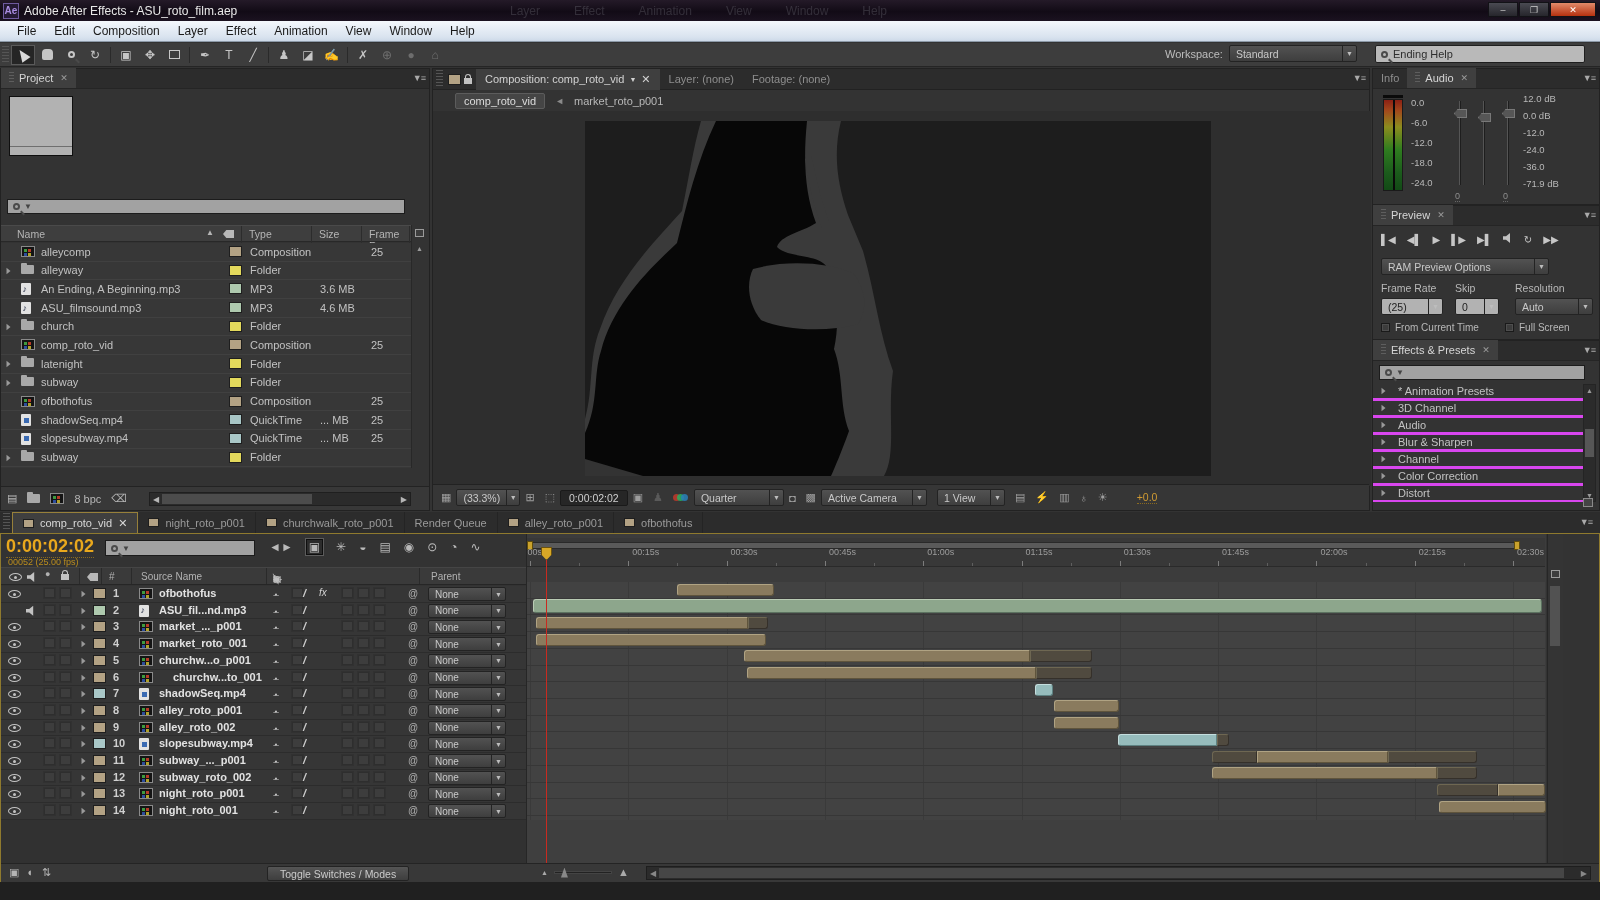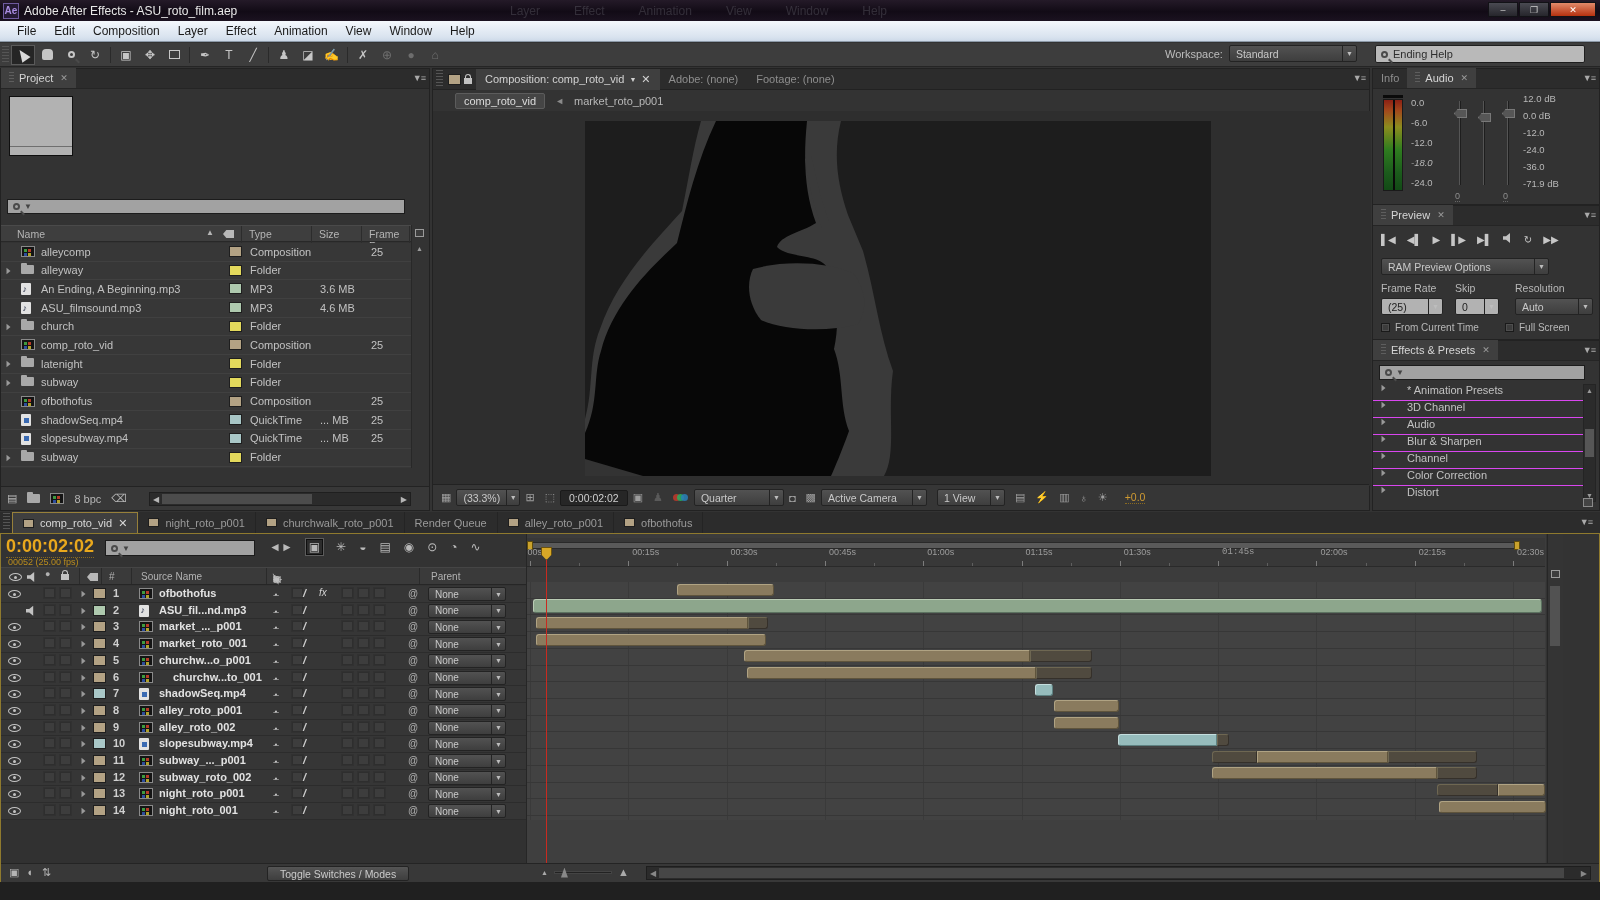--- a/index.html
+++ b/index.html
@@ -122,21 +122,21 @@
   .crumb-chip { background:#454545; border:1px solid #5c5c5c; border-radius:2px; padding:1px 8px; color:#dcdcdc; }
   .vcanvas-wrap { position:absolute; left:0; top:42px; width:938px; height:375px; background:#2e2e2e; }
   .vcanvas { position:absolute; left:152px; top:10px; width:626px; height:355px; background:#1d1d1d; }
   .vbottom { position:absolute; left:0; bottom:0; width:100%; height:26px; background:#363636; border-top:1px solid #222;
      display:flex; align-items:center; font-size:10.5px; color:#b5b5b5; }
   .vbottom > * { flex:none; }
   .vb-icon { color:#9e9e9e; font-size:11px; margin:0 5px; }
   .tc-chip { background:#262626; border:1px solid #1a1a1a; color:#cfcfcf; padding:1px 8px; border-radius:2px; }
   .rgb-dots { width:16px; height:10px; position:relative; margin:0 5px; }
   .rgb-dots i { position:absolute; width:7px; height:7px; border-radius:50%; opacity:.85; }
-  .exposure { color:#cf9a32; border-bottom:1px dotted #8a6a20; margin-left:12px; }
+  .exposure { color:#cf9a32; border-bottom:1px dotted #8a6a20; margin-left:24px; }
 
   
   #audio { left:1372px; top:68px; width:228px; height:137px; }
   .meter { position:absolute; left:10px; top:30px; width:20px; height:92px; border:1px solid #1a1a1a;
     background:linear-gradient(180deg,#8c2014 0%,#a2491c 12%,#8c8c1e 30%,#2f7d1f 55%,#1c5c1c 80%,#124a16 100%); }
   .meter:before { content:""; position:absolute; left:50%; top:0; width:2px; height:100%; background:#0a0a0a; }
   .meter:after { content:""; position:absolute; left:-1px; top:-5px; width:20px; height:3px; background:#0a0a0a; }
   .ascale { position:absolute; font-size:9.5px; color:#b8b8b8; }
   .vslider { position:absolute; width:2px; height:84px; background:#1e1e1e; border-left:1px solid #555; }
   .vhandle { position:absolute; width:13px; height:9px; background:#565656; border:1px solid #787878;
@@ -146,22 +146,22 @@
   #preview { left:1372px; top:205px; width:228px; height:135px; }
   .transport { position:absolute; left:8px; top:27px; display:flex; gap:11px; color:#c6c6c6; font-size:10px; align-items:center; }
   .transport span { letter-spacing:-1px; }
   .ram-dd { position:absolute; left:8px; top:52px; width:168px; }
   .pv-label { position:absolute; font-size:10.5px; color:#b8b8b8; }
   .pv-cb { position:absolute; display:flex; gap:5px; align-items:center; font-size:10px; color:#b8b8b8; }
 
   #effects { left:1372px; top:340px; width:228px; height:171px; }
   .fx-search { position:absolute; left:6px; top:24px; width:206px; height:15px; }
   .fx-list { position:absolute; left:0; top:43px; width:212px; height:118px; overflow:hidden; }
-  .fx-item { height:17px; display:flex; align-items:flex-start; gap:21px; padding-left:8px; font-size:11px; color:#c2c2c2;
-    border-bottom:1px solid #d946ef; }
+  .fx-item { height:17px; display:flex; align-items:center; gap:12px; padding-left:8px; font-size:11px; color:#c2c2c2;
+    border-bottom:3px solid #d946ef; }
   .fx-scroll { position:absolute; right:3px; top:43px; width:13px; height:118px; background:#2b2b2b; border:1px solid #242424;
     display:flex; flex-direction:column; align-items:center; justify-content:space-between; padding:2px 0; color:#9a9a9a; font-size:7px; }
   .fx-scroll .thumb { width:9px; height:28px; background:#565656; }
   .fx-corner { position:absolute; right:6px; bottom:3px; width:10px; height:9px; border:1px solid #8a8a8a; background:#444; }
 
   
   #timeline { position:absolute; left:0; top:512px; width:1600px; height:370px; background:#333; }
   .tl-tabs { position:absolute; left:0; top:0; width:100%; height:21px; background:#2c2c2c; display:flex; align-items:flex-end; }
   .tl-tab { height:21px; display:flex; align-items:center; gap:6px; padding:0 10px; font-size:11px; color:#9a9a9a; border-right:1px solid #242424; }
   .tl-tab .tsw { width:11px; height:9px; background:#b3a284; border:1px solid #1e1e1e; }
@@ -467,21 +467,21 @@
     <div class="vtabs" id="vtabs">
         <div class="tool-grip" style="margin-left:3px"></div>
         <span class="swatch" style="background:#b3a284;margin:0 3px"></span>
         <span class="i-lock" style="margin-right:4px"></span>
         <div class="vtab active">
           <span>Composition: comp_roto_vid</span>
           <span style="font-size:7px">▼</span>
           <span class="closex">✕</span>
         </div>
         <div class="vtab">
-          <span>Adobe: (none)</span>
+          <span>Layer: (none)</span>
         </div>
         <div class="vtab">
           <span>Footage: (none)</span>
         </div>
         <div class="pmenu">▼≡</div>
       </div>
     <div class="vcrumb">
       <span class="crumb-chip">comp_roto_vid</span>
       <span style="color:#8a8a8a;font-size:9px">◄</span>
       <span>market_roto_p001</span>
@@ -547,21 +547,21 @@
           <span>Audio</span>
           <span class="closex">✕</span>
       </div>
       <div class="pmenu">▼≡</div>
     </div>
     <div class="meter"></div>
     <div id="audio-left-scale">
         <div class="ascale" style="left: 38px; top: 28px;">0.0</div>
         <div class="ascale" style="left: 38px; top: 48px;">-6.0</div>
         <div class="ascale" style="left: 38px; top: 68px;">-12.0</div>
-        <div class="ascale" style="left: 38px; top: 88px; font-style: italic;">-18.0</div>
+        <div class="ascale" style="left: 38px; top: 88px;">-18.0</div>
         <div class="ascale" style="left: 38px; top: 108px;">-24.0</div>
       </div>
     <div id="audio-right-scale">
         <div class="ascale" style="left: 150px; top: 24px;">12.0 dB</div>
         <div class="ascale" style="left: 150px; top: 41px;">0.0 dB</div>
         <div class="ascale" style="left: 150px; top: 58px;">-12.0</div>
         <div class="ascale" style="left: 150px; top: 75px;">-24.0</div>
         <div class="ascale" style="left: 150px; top: 92px;">-36.0</div>
         <div class="ascale" style="left: 150px; top: 109px;">-71.9 dB</div>
       </div>
@@ -1071,21 +1071,21 @@
             <div class="rtick mid" style="left: 445.35px;"></div>
             <div class="rlabel" style="left: 400.2px;">01:00s</div>
             <div class="rtick" style="left: 494.5px;"></div>
             <div class="rtick mid" style="left: 543.65px;"></div>
             <div class="rlabel" style="left: 498.5px;">01:15s</div>
             <div class="rtick" style="left: 592.8px;"></div>
             <div class="rtick mid" style="left: 641.95px;"></div>
             <div class="rlabel" style="left: 596.8px;">01:30s</div>
             <div class="rtick" style="left: 691.1px;"></div>
             <div class="rtick mid" style="left: 740.25px;"></div>
-            <div class="rlabel" style="left: 695.1px; font-family: Liberation Mono, monospace;">01:45s</div>
+            <div class="rlabel" style="left: 695.1px;">01:45s</div>
             <div class="rtick" style="left: 789.4px;"></div>
             <div class="rtick mid" style="left: 838.55px;"></div>
             <div class="rlabel" style="left: 793.4px;">02:00s</div>
             <div class="rtick" style="left: 887.7px;"></div>
             <div class="rtick mid" style="left: 936.85px;"></div>
             <div class="rlabel" style="left: 891.7px;">02:15s</div>
             <div class="rtick" style="left: 986px;"></div>
             <div class="rlabel" style="left: 990px;">02:30s</div>
           </div>
         <div class="grows" id="grows">

